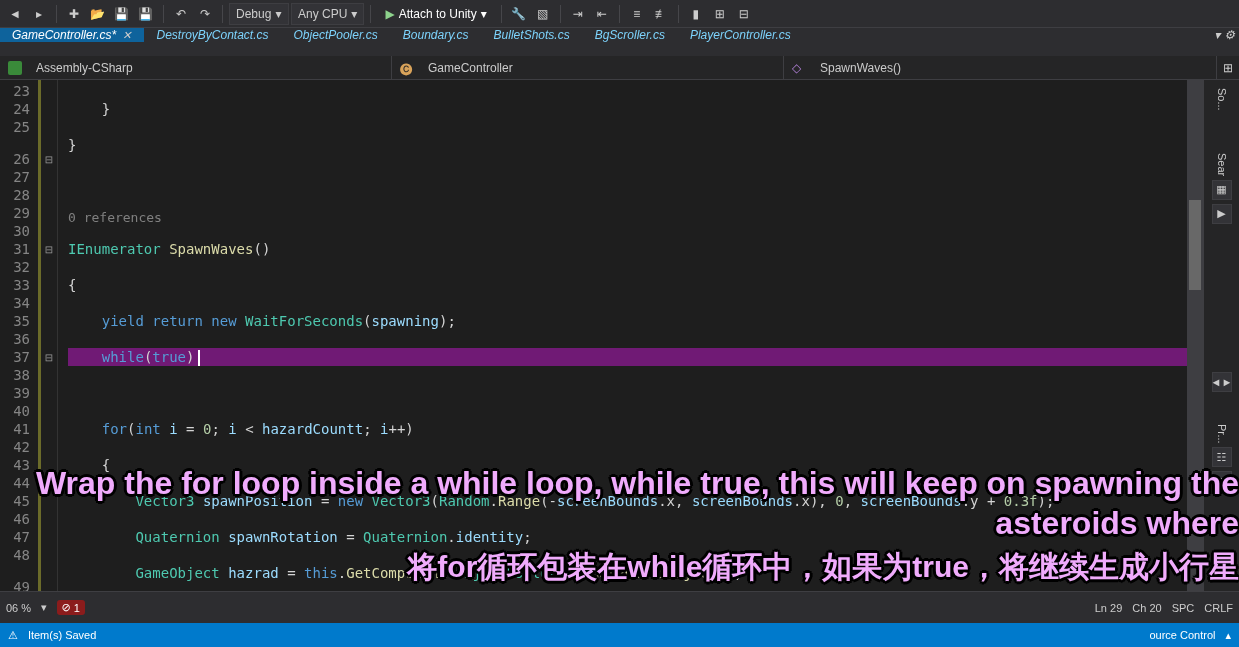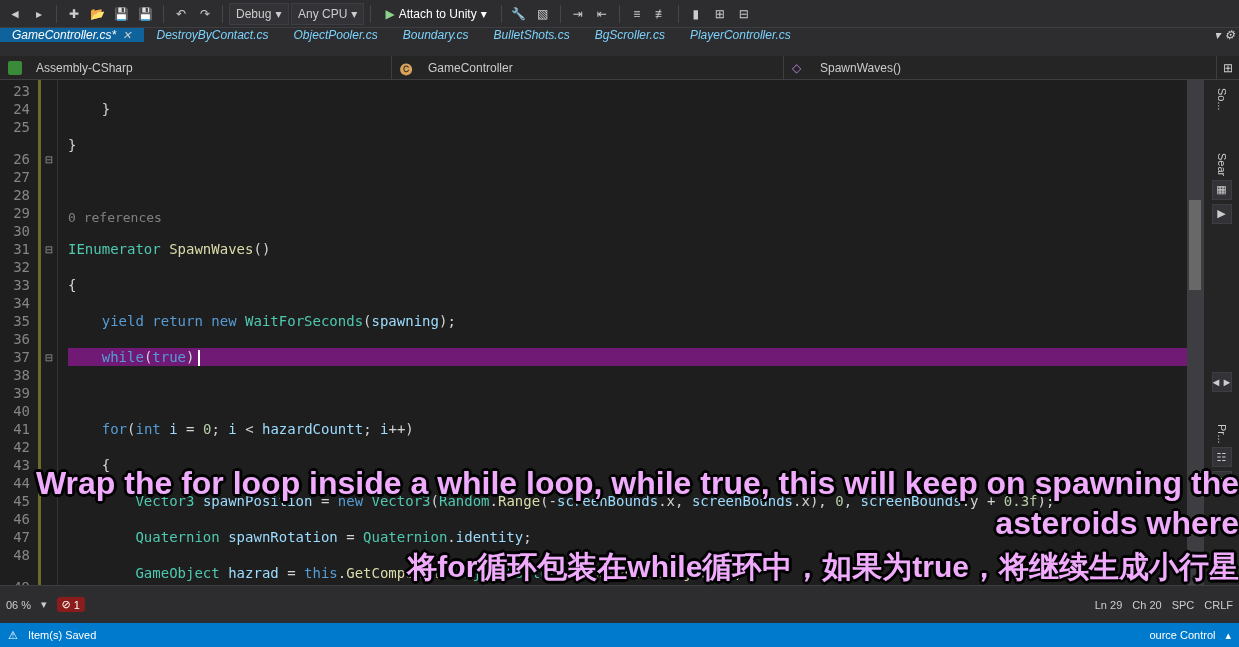--- a/index.html
+++ b/index.html
@@ -166,21 +166,21 @@
 }
 .scrollbar-v .thumb {
   position: absolute;
   top: 120px; left: 2px;
   width: 12px; height: 90px;
   background: #686868;
 }
 .status-bar {
   position: absolute;
   bottom: 24px; left: 0; right: 0;
-  height: 38px;
+  height: 32px;
   background: #2d2d30;
   display: flex;
   align-items: center;
   padding: 0 6px;
   gap: 10px;
   font-size: 11px;
   color: #ccc;
   border-top: 1px solid #3e3e42;
 }
 .status-bar .err-badge {

